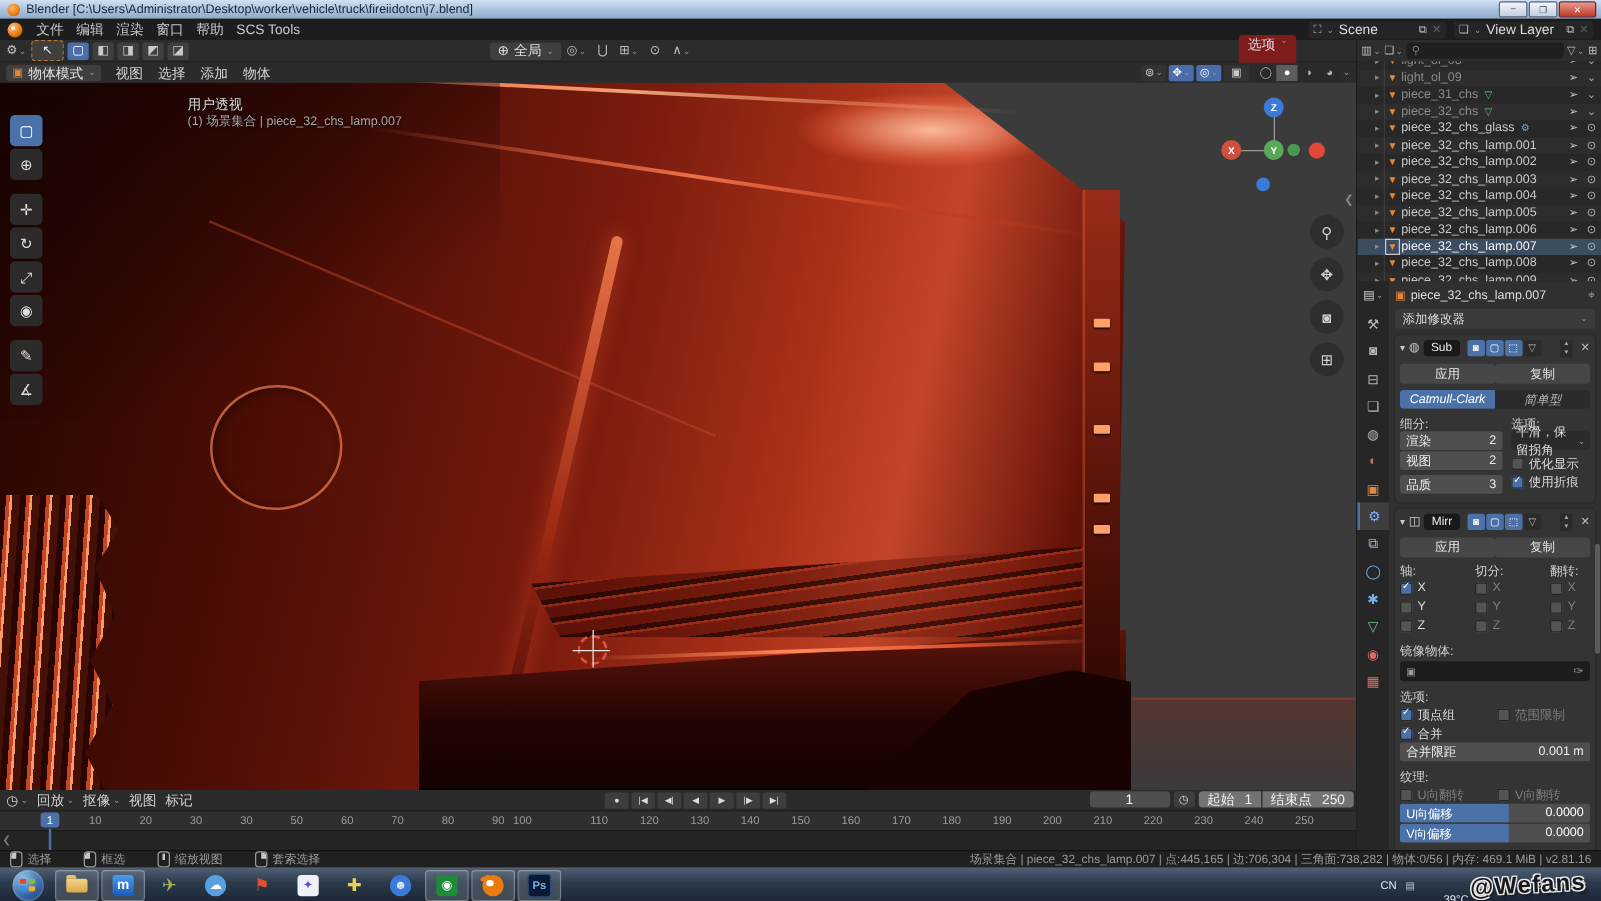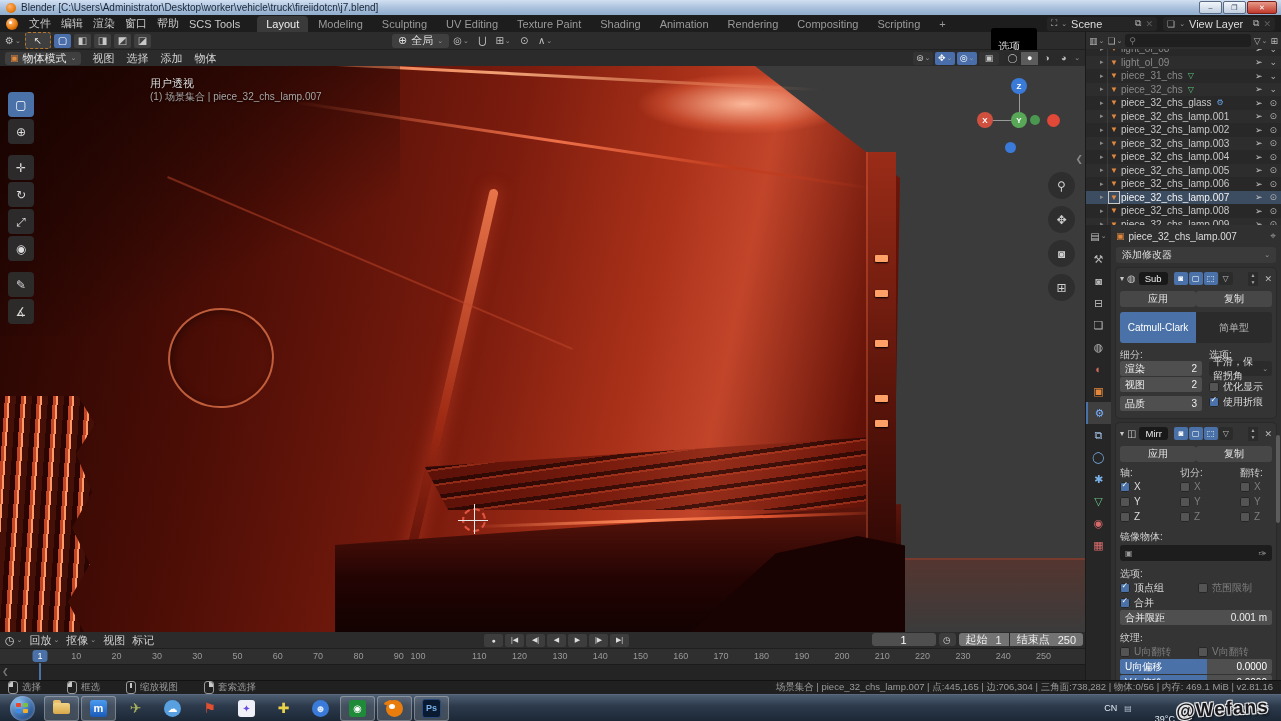--- a/index.html
+++ b/index.html
@@ -36,21 +36,21 @@
   .trow{left:0;top:32px;width:1085px;height:18px;background:#2c2c2c;display:flex;align-items:center;
         padding:0 4px;box-sizing:border-box;gap:3px;border-bottom:1px solid #202020;}
   .ticon{min-width:18px;height:14px;color:#c0c0c0;display:flex;align-items:center;justify-content:center;font-size:10px;gap:1px;}
   .caret{font-size:7px;color:#9a9a9a;}
   .curbtn{width:24px;height:15px;border:1px dashed #b5772e;border-radius:3px;background:#3f3f3f;color:#eee;
           display:flex;align-items:center;justify-content:center;font-size:10px;}
   .smode{width:17px;height:14px;background:#3f3f3f;border-radius:2px;color:#c8c8c8;display:flex;align-items:center;justify-content:center;font-size:10px;}
   .smode.act{background:#4a6ea9;color:#fff;}
   .grp{display:flex;align-items:center;gap:3px;}
   .tpill{display:flex;align-items:center;gap:4px;background:#3f3f3f;border-radius:3px;height:14px;padding:0 6px;color:#ddd;}
-  .optpill{display:flex;align-items:flex-end;gap:4px;background:#000000;border-radius:3px;height:26px;padding:0 7px;color:#ddd;}
+  .optpill{display:flex;align-items:flex-start;gap:4px;background:#7f1d1d;border-radius:3px;height:26px;padding:0 7px;color:#ddd;}
 
   
   .vp{left:0;top:50px;width:1085px;height:582px;overflow:hidden;}
   .vph{height:16px;background:#2b2b2b;display:flex;align-items:center;padding:0 5px;gap:9px;position:relative;z-index:6;}
   .modepill{display:flex;align-items:center;gap:4px;background:#3f3f3f;border-radius:3px;height:13px;padding:0 5px;color:#e2e2e2;}
   .vmenu{padding:0 2px;color:#d2d2d2;}
   .vhr{margin-left:auto;display:flex;align-items:center;gap:2px;}
   .hbt{min-width:16px;height:13px;border-radius:2px;background:#333;color:#c8c8c8;display:flex;align-items:center;justify-content:center;font-size:9px;gap:1px;padding:0 2px;}
   .hbt.on{background:#4a6ea9;color:#fff;}
   .shgrp{display:flex;background:#2a2a2a;border-radius:3px;overflow:hidden;margin-left:3px;}
@@ -147,21 +147,21 @@
   .chip{background:#191919;border-radius:3px;padding:0 6px;height:13px;display:flex;align-items:center;color:#ececec;font-size:9.5px;}
   .tgls{display:flex;gap:1px;margin-left:3px;}
   .tgl{width:14px;height:13px;border-radius:2px;background:#2b2b2b;color:#b8b8b8;font-size:8px;display:flex;align-items:center;justify-content:center;}
   .tgl.on{background:#4a72a8;color:#fff;}
   .updn{display:flex;flex-direction:column;margin-left:auto;line-height:5px;}
   .updn span{font-size:5px;color:#aaa;background:#2b2b2b;padding:1px 3px;}
   .px{color:#b8b8b8;font-size:9px;margin-left:3px;}
   .brow{display:flex;gap:0;margin-top:4px;}
   .btn{flex:1;height:16px;background:#474747;border-radius:3px;display:flex;align-items:center;justify-content:center;color:#e8e8e8;}
   .seg{display:flex;margin-top:5px;border-radius:3px;overflow:hidden;}
-  .seg span{flex:1;height:31px;display:flex;align-items:center;justify-content:center;}
+  .seg span{flex:1;height:15px;display:flex;align-items:center;justify-content:center;font-style:italic;}
   .seg .a{background:#4a72a8;color:#fff;}
   .seg .b{background:#2b2b2b;color:#b8b8b8;}
   .cols2{display:flex;gap:7px;margin-top:5px;}
   .c1{width:82px;}.c2{flex:1;}
   .lab{color:#cfcfcf;height:13px;}
   .field{height:15px;background:#4f4f4f;display:flex;justify-content:space-between;align-items:center;padding:0 5px;color:#eee;margin-bottom:1px;border-radius:2px;}
   .dd{height:15px;background:#2b2b2b;border-radius:3px;display:flex;align-items:center;justify-content:space-between;padding:0 4px;color:#ddd;margin-bottom:3px;}
   .ckrow{display:flex;align-items:center;gap:4px;height:15px;color:#ddd;}
   .ck{width:10px;height:10px;border-radius:2px;background:#545454;box-shadow:inset 0 0 0 1px #262626;position:relative;flex:none;}
   .ck.on{background:#4a72a8;}
@@ -250,33 +250,20 @@
 
   <div class="abs mbar">
     <span class="blogo"></span>
     <span id="mb-menus" class="cx">
         <span class="mitem">文件</span>
         <span class="mitem">编辑</span>
         <span class="mitem">渲染</span>
         <span class="mitem">窗口</span>
         <span class="mitem">帮助</span>
         <span class="mitem">SCS Tools</span>
-      </span>
-    <span id="ws-tabs" class="tabs">
-        <span class="tab act">Layout</span>
-        <span class="tab ">Modeling</span>
-        <span class="tab ">Sculpting</span>
-        <span class="tab ">UV Editing</span>
-        <span class="tab ">Texture Paint</span>
-        <span class="tab ">Shading</span>
-        <span class="tab ">Animation</span>
-        <span class="tab ">Rendering</span>
-        <span class="tab ">Compositing</span>
-        <span class="tab ">Scripting</span>
-        <span class="tab">+</span>
       </span>
     <span class="mright">
       <span class="pill">
         <span class="ic">⛶</span>
           <span class="caret">⌄</span>
         <span class="nm">Scene</span>
         <span class="ic">⧉</span>
           <span class="dim">✕</span>
       </span>
       <span class="pill">

